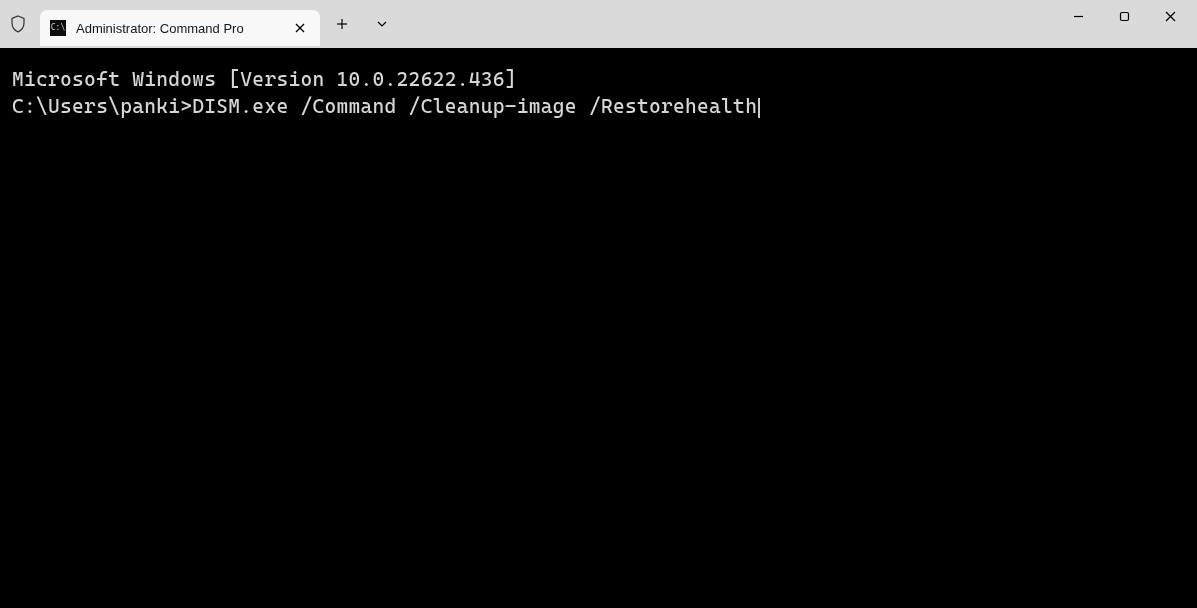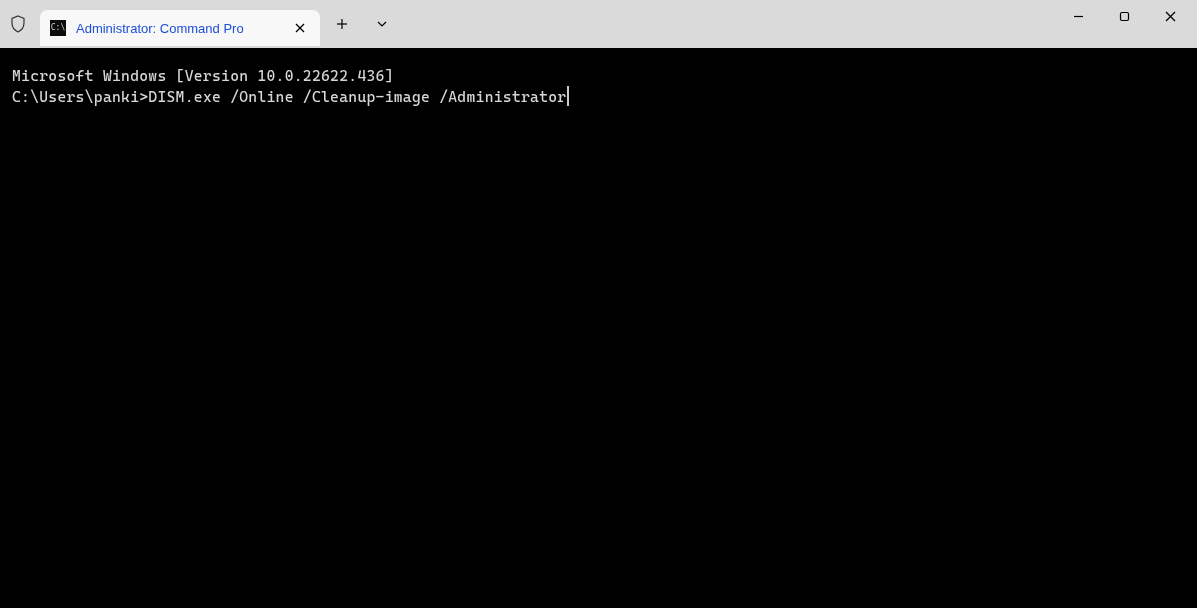--- a/index.html
+++ b/index.html
@@ -54,21 +54,21 @@
       flex-shrink: 0;
     }
     .tab-icon-inner {
       font-size: 8px;
       color: #ccc;
       font-family: monospace;
       line-height: 1;
     }
     .tab-title {
       font-size: 13px;
-      color: #1d4ed8;
+      color: #0f172a;
       flex: 1;
       white-space: nowrap;
       overflow: hidden;
       text-overflow: ellipsis;
     }
     .tab-close {
       width: 24px;
       height: 24px;
       display: flex;
       align-items: center;
@@ -102,21 +102,21 @@
       align-items: center;
       justify-content: center;
       cursor: pointer;
     }
     .terminal {
       width: 100%;
       height: calc(100% - 48px);
       background: #000000;
       padding: 18px 12px;
       font-family: "Cascadia Mono", "Consolas", "Courier New", monospace;
-      font-size: 15px;
+      font-size: 20px;
       color: #d6d6d6;
       line-height: 1.35;
       letter-spacing: 0.3px;
       white-space: pre;
       font-weight: 500;
     }
     .terminal-line {
       display: block;
     }
     .cursor {
@@ -183,13 +183,13 @@
     </div>
     <div class="win-btn close">
       <svg width="11" height="11" viewBox="0 0 11 11" class="svg-icon" stroke-width="1.1">
         <line x1="1" y1="1" x2="10" y2="10"></line>
         <line x1="10" y1="1" x2="1" y2="10"></line>
       </svg>
     </div>
   </div>
 </div>
 
-<div class="terminal"><span class="terminal-line">Microsoft Windows [Version 10.0.22622.436]</span><span class="terminal-line"></span><span class="terminal-line"><span>C:\Users\panki&gt;</span><span>DISM.exe /Online /Cleanup-image /Administrator</span><span class="cursor"></span></span></div>
+<div class="terminal"><span class="terminal-line">Microsoft Windows [Version 10.0.22622.436]</span><span class="terminal-line"></span><span class="terminal-line"><span>C:\Users\panki&gt;</span><span>DISM.exe /Command /Cleanup-image /Restorehealth</span><span class="cursor"></span></span></div>
 
 </body></html>

